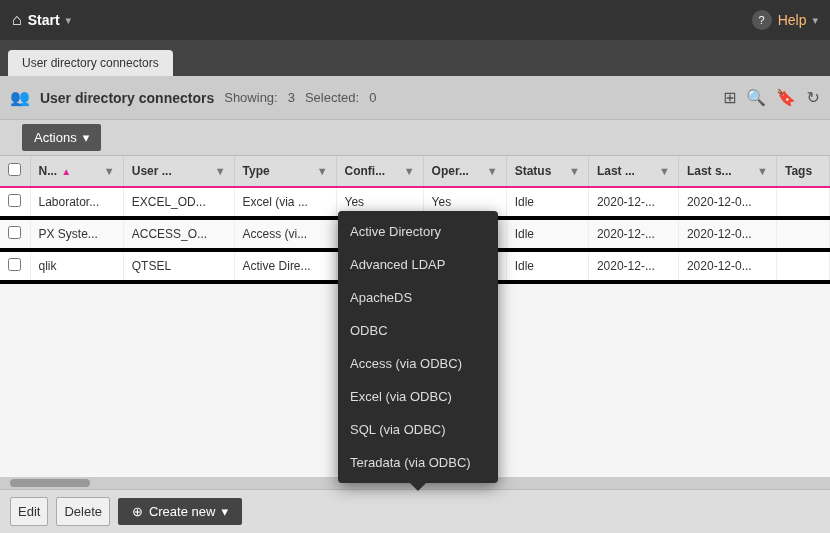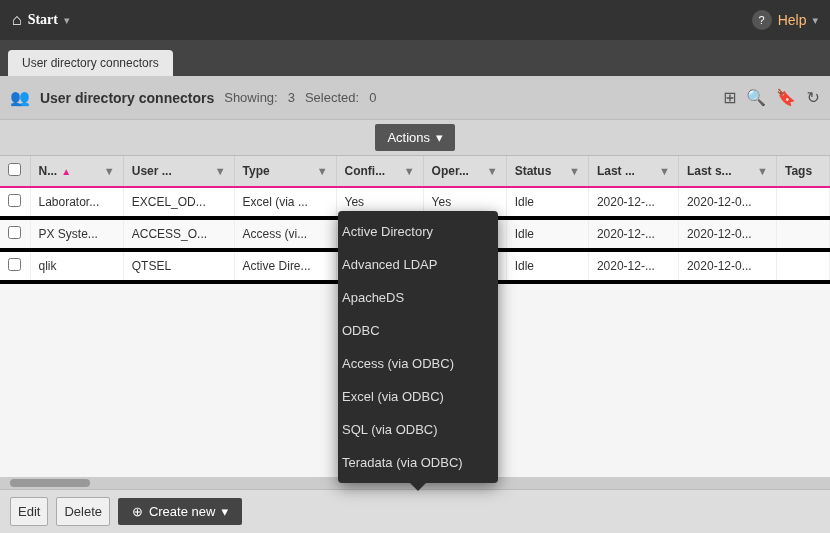--- a/index.html
+++ b/index.html
@@ -14,21 +14,21 @@
       justify-content: space-between;
       padding: 0 12px;
       color: #fff;
     }
     .top-nav-left, .top-nav-right {
       display: flex;
       align-items: center;
       gap: 6px;
     }
     .nav-home-icon { color: #fff; font-size: 16px; }
-    .nav-label { color: #fff; font-size: 14px; font-weight: bold; font-family: Liberation Serif, serif; }
+    .nav-label { color: #fff; font-size: 14px; font-weight: bold; }
     .nav-chevron { color: #aaa; font-size: 11px; }
     .nav-help { color: #fdba74; font-size: 14px; }
     .nav-question { background: #555; border-radius: 50%; width: 20px; height: 20px; display: flex; align-items: center; justify-content: center; font-size: 11px; }
 
     
     .tab-bar {
       background: #444;
       height: 36px;
       display: flex;
       align-items: flex-end;
@@ -193,42 +193,42 @@
       color: #fff;
       border-radius: 4px;
       z-index: 100;
       min-width: 160px;
       padding: 4px 0;
       bottom: 50px;
       left: 338px;
       box-shadow: 0 4px 16px rgba(0,0,0,0.5);
     }
     .dropdown-menu-item {
-      padding: 9px 4px;
+      padding: 9px 12px;
       cursor: pointer;
       font-size: 13px;
       color: #ddd;
     }
     .dropdown-arrow-down {
       width: 0; height: 0;
       border-left: 8px solid transparent;
       border-right: 8px solid transparent;
       border-top: 8px solid #2d2d2d;
       position: absolute;
       bottom: -8px;
       left: 50%;
       transform: translateX(-50%);
     }
 
     
     .actions-row {
       background: #d5d5d5;
       display: flex;
-      justify-content: center;
-      padding: 4px 8px;
+      justify-content: flex-start;
+      padding: 4px 22px;
       border-bottom: 1px solid #bbb;
     }
 
     
     .bottom-scroll {
       height: 12px;
       background: #ccc;
       display: flex;
       align-items: center;
     }

